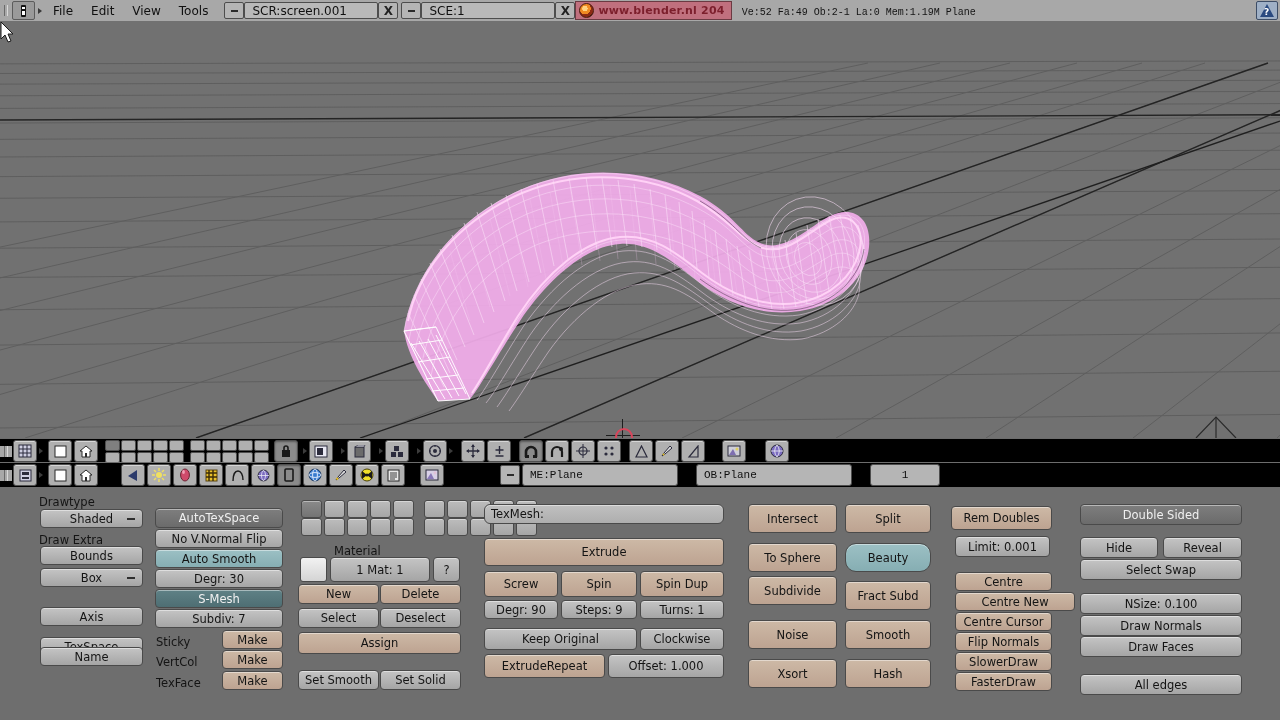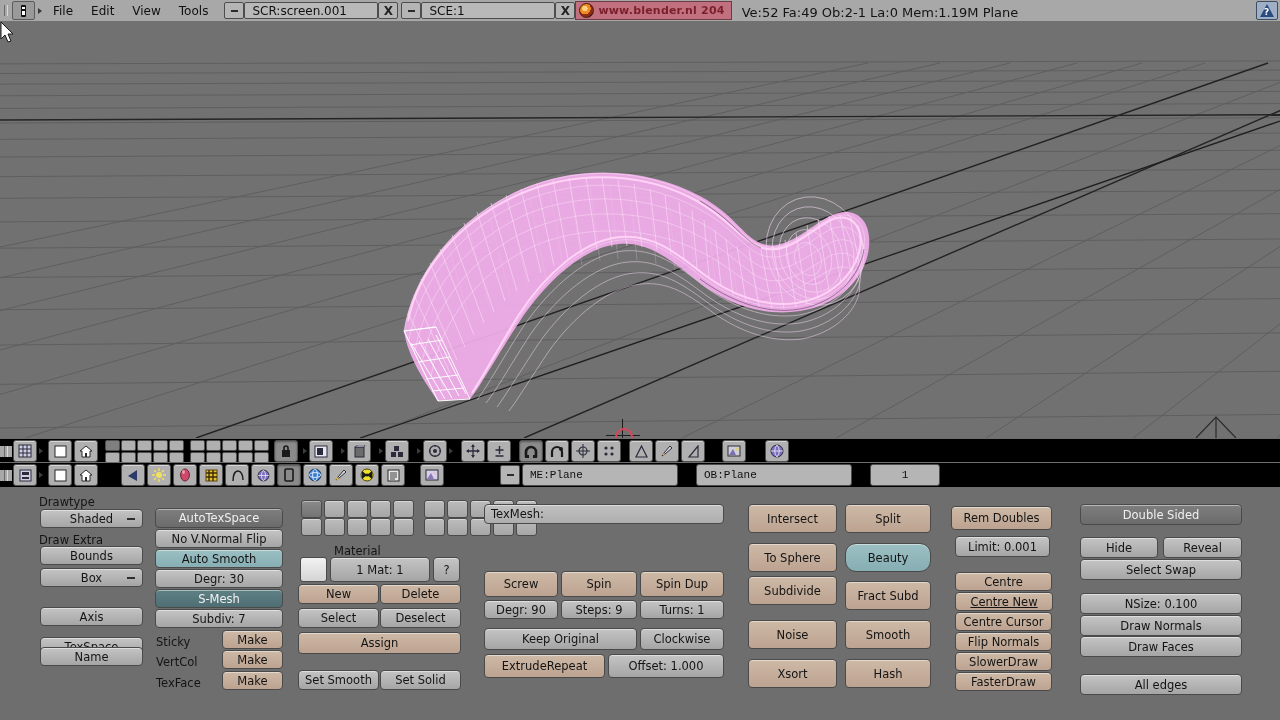--- a/index.html
+++ b/index.html
@@ -30,21 +30,21 @@
            display:flex;align-items:center;justify-content:center;}
   .dashbtn:after{content:"";width:7px;height:2px;background:#2b2b2b;}
   .txtfield{margin:2px 0;background:#b9b9b9;border:1px solid #4d4d4d;border-radius:2px;
             display:flex;align-items:center;padding:0 7px;font-size:12px;color:#101010;}
   .blendlogo{margin:1px 0;background:#c0707e;border:1px solid #6b3a42;display:flex;align-items:center;
              padding:0 6px 0 3px;gap:4px;}
   .blendlogo .ball{width:13px;height:13px;border-radius:50%;background:
        radial-gradient(circle at 38% 35%,#ffd27f 0 22%,#f08a22 24% 48%,#8d2b14 50% 74%,#3a1208 76% 100%);
        border:1px solid #4a1c0c;}
   .blendlogo .u{font-size:11px;color:#7c1f2c;font-weight:bold;letter-spacing:.2px;}
-  .stats{display:flex;align-items:center;padding:12px 10px;font-size:13px;color:#141414;gap:8px;}
+  .stats{display:flex;align-items:center;padding:12px 10px;font-size:10px;color:#141414;gap:8px;font-family:Liberation Mono, monospace;}
   .topspacer{flex:1;}
   .helpbtn{width:20px;margin:1px 2px 1px 0;background:#9fb0c6;border:1px solid #3d4d66;border-radius:2px;
            display:flex;align-items:center;justify-content:center;}
   .helpbtn .tri{width:0;height:0;border-left:7px solid transparent;border-right:7px solid transparent;
                 border-bottom:13px solid #2a4a80;position:relative;}
   .helpbtn .tri:after{content:"?";position:absolute;left:-3px;top:3px;color:#fff;font-size:9px;font-weight:bold;}
 
   
   .viewport{position:absolute;left:0;top:21px;width:1280px;height:417px;background:#717171;overflow:hidden;}
   .viewport svg{position:absolute;left:0;top:0;}
@@ -704,21 +704,22 @@
     <div class="btn" style="left:330px;top:69px;width:100px;height:25px;">1 Mat: 1</div>
     <div class="btn" style="left:433px;top:69px;width:27px;height:25px;">?</div>
     <div class="btn tan" style="left:298px;top:96px;width:81px;height:20px;">New</div>
     <div class="btn tan" style="left:380px;top:96px;width:81px;height:20px;">Delete</div>
     <div class="btn" style="left:298px;top:120px;width:81px;height:20px;">Select</div>
     <div class="btn" style="left:380px;top:120px;width:81px;height:20px;">Deselect</div>
     <div class="btn tan" style="left:298px;top:144px;width:163px;height:22px;">Assign</div>
     <div class="btn" style="left:298px;top:182px;width:81px;height:20px;">Set Smooth</div>
     <div class="btn" style="left:380px;top:182px;width:81px;height:20px;">Set Solid</div>
 
-    <div class="btn field" style="left:484px;top:16px;width:240px;height:20px;">TexMesh:</div>
+    <div class="btn field" style="left:484px;top:16px;width:240px;height:20px;border-radius:6px;">TexMesh:</div>
+    <div class="btn tan" style="left:484px;top:50px;width:240px;height:28px;">Extrude</div>
     <div class="btn tan" style="left:484px;top:83px;width:74px;height:26px;">Screw</div>
     <div class="btn tan" style="left:561px;top:83px;width:76px;height:26px;">Spin</div>
     <div class="btn tan" style="left:640px;top:83px;width:84px;height:26px;">Spin Dup</div>
     <div class="btn" style="left:484px;top:112px;width:74px;height:19px;">Degr: 90</div>
     <div class="btn" style="left:561px;top:112px;width:76px;height:19px;">Steps: 9</div>
     <div class="btn" style="left:640px;top:112px;width:84px;height:19px;">Turns: 1</div>
     <div class="btn" style="left:484px;top:140px;width:153px;height:22px;">Keep Original</div>
     <div class="btn" style="left:640px;top:140px;width:84px;height:22px;">Clockwise</div>
     <div class="btn tan" style="left:484px;top:166px;width:121px;height:24px;">ExtrudeRepeat</div>
     <div class="btn" style="left:608px;top:166px;width:116px;height:24px;">Offset: 1.000</div>
@@ -730,21 +731,21 @@
     <div class="btn tan" style="left:748px;top:88px;width:89px;height:29px;">Subdivide</div>
     <div class="btn tan" style="left:845px;top:93px;width:86px;height:29px;">Fract Subd</div>
     <div class="btn tan" style="left:748px;top:132px;width:89px;height:29px;">Noise</div>
     <div class="btn tan" style="left:845px;top:132px;width:86px;height:29px;">Smooth</div>
     <div class="btn tan" style="left:748px;top:171px;width:89px;height:29px;">Xsort</div>
     <div class="btn tan" style="left:845px;top:171px;width:86px;height:29px;">Hash</div>
 
     <div class="btn tan" style="left:951px;top:18px;width:101px;height:24px;">Rem Doubles</div>
     <div class="btn" style="left:955px;top:48px;width:95px;height:21px;">Limit: 0.001</div>
     <div class="btn tan" style="left:955px;top:84px;width:97px;height:19px;">Centre</div>
-    <div class="btn tan" style="left:955px;top:104px;width:98px;height:19px;text-decoration:underline;">Centre New</div>
+    <div class="btn tan" style="left:955px;top:104px;width:120px;height:19px;">Centre New</div>
     <div class="btn tan" style="left:955px;top:124px;width:97px;height:19px;">Centre Cursor</div>
     <div class="btn tan" style="left:955px;top:144px;width:97px;height:19px;">Flip Normals</div>
     <div class="btn tan" style="left:955px;top:164px;width:97px;height:19px;">SlowerDraw</div>
     <div class="btn tan" style="left:955px;top:184px;width:97px;height:19px;">FasterDraw</div>
 
     <div class="btn dark" style="left:1080px;top:16px;width:162px;height:21px;">Double Sided</div>
     <div class="btn" style="left:1080px;top:49px;width:78px;height:21px;">Hide</div>
     <div class="btn" style="left:1163px;top:49px;width:79px;height:21px;">Reveal</div>
     <div class="btn" style="left:1080px;top:71px;width:162px;height:21px;">Select Swap</div>
     <div class="btn" style="left:1080px;top:105px;width:162px;height:21px;">NSize: 0.100</div>

